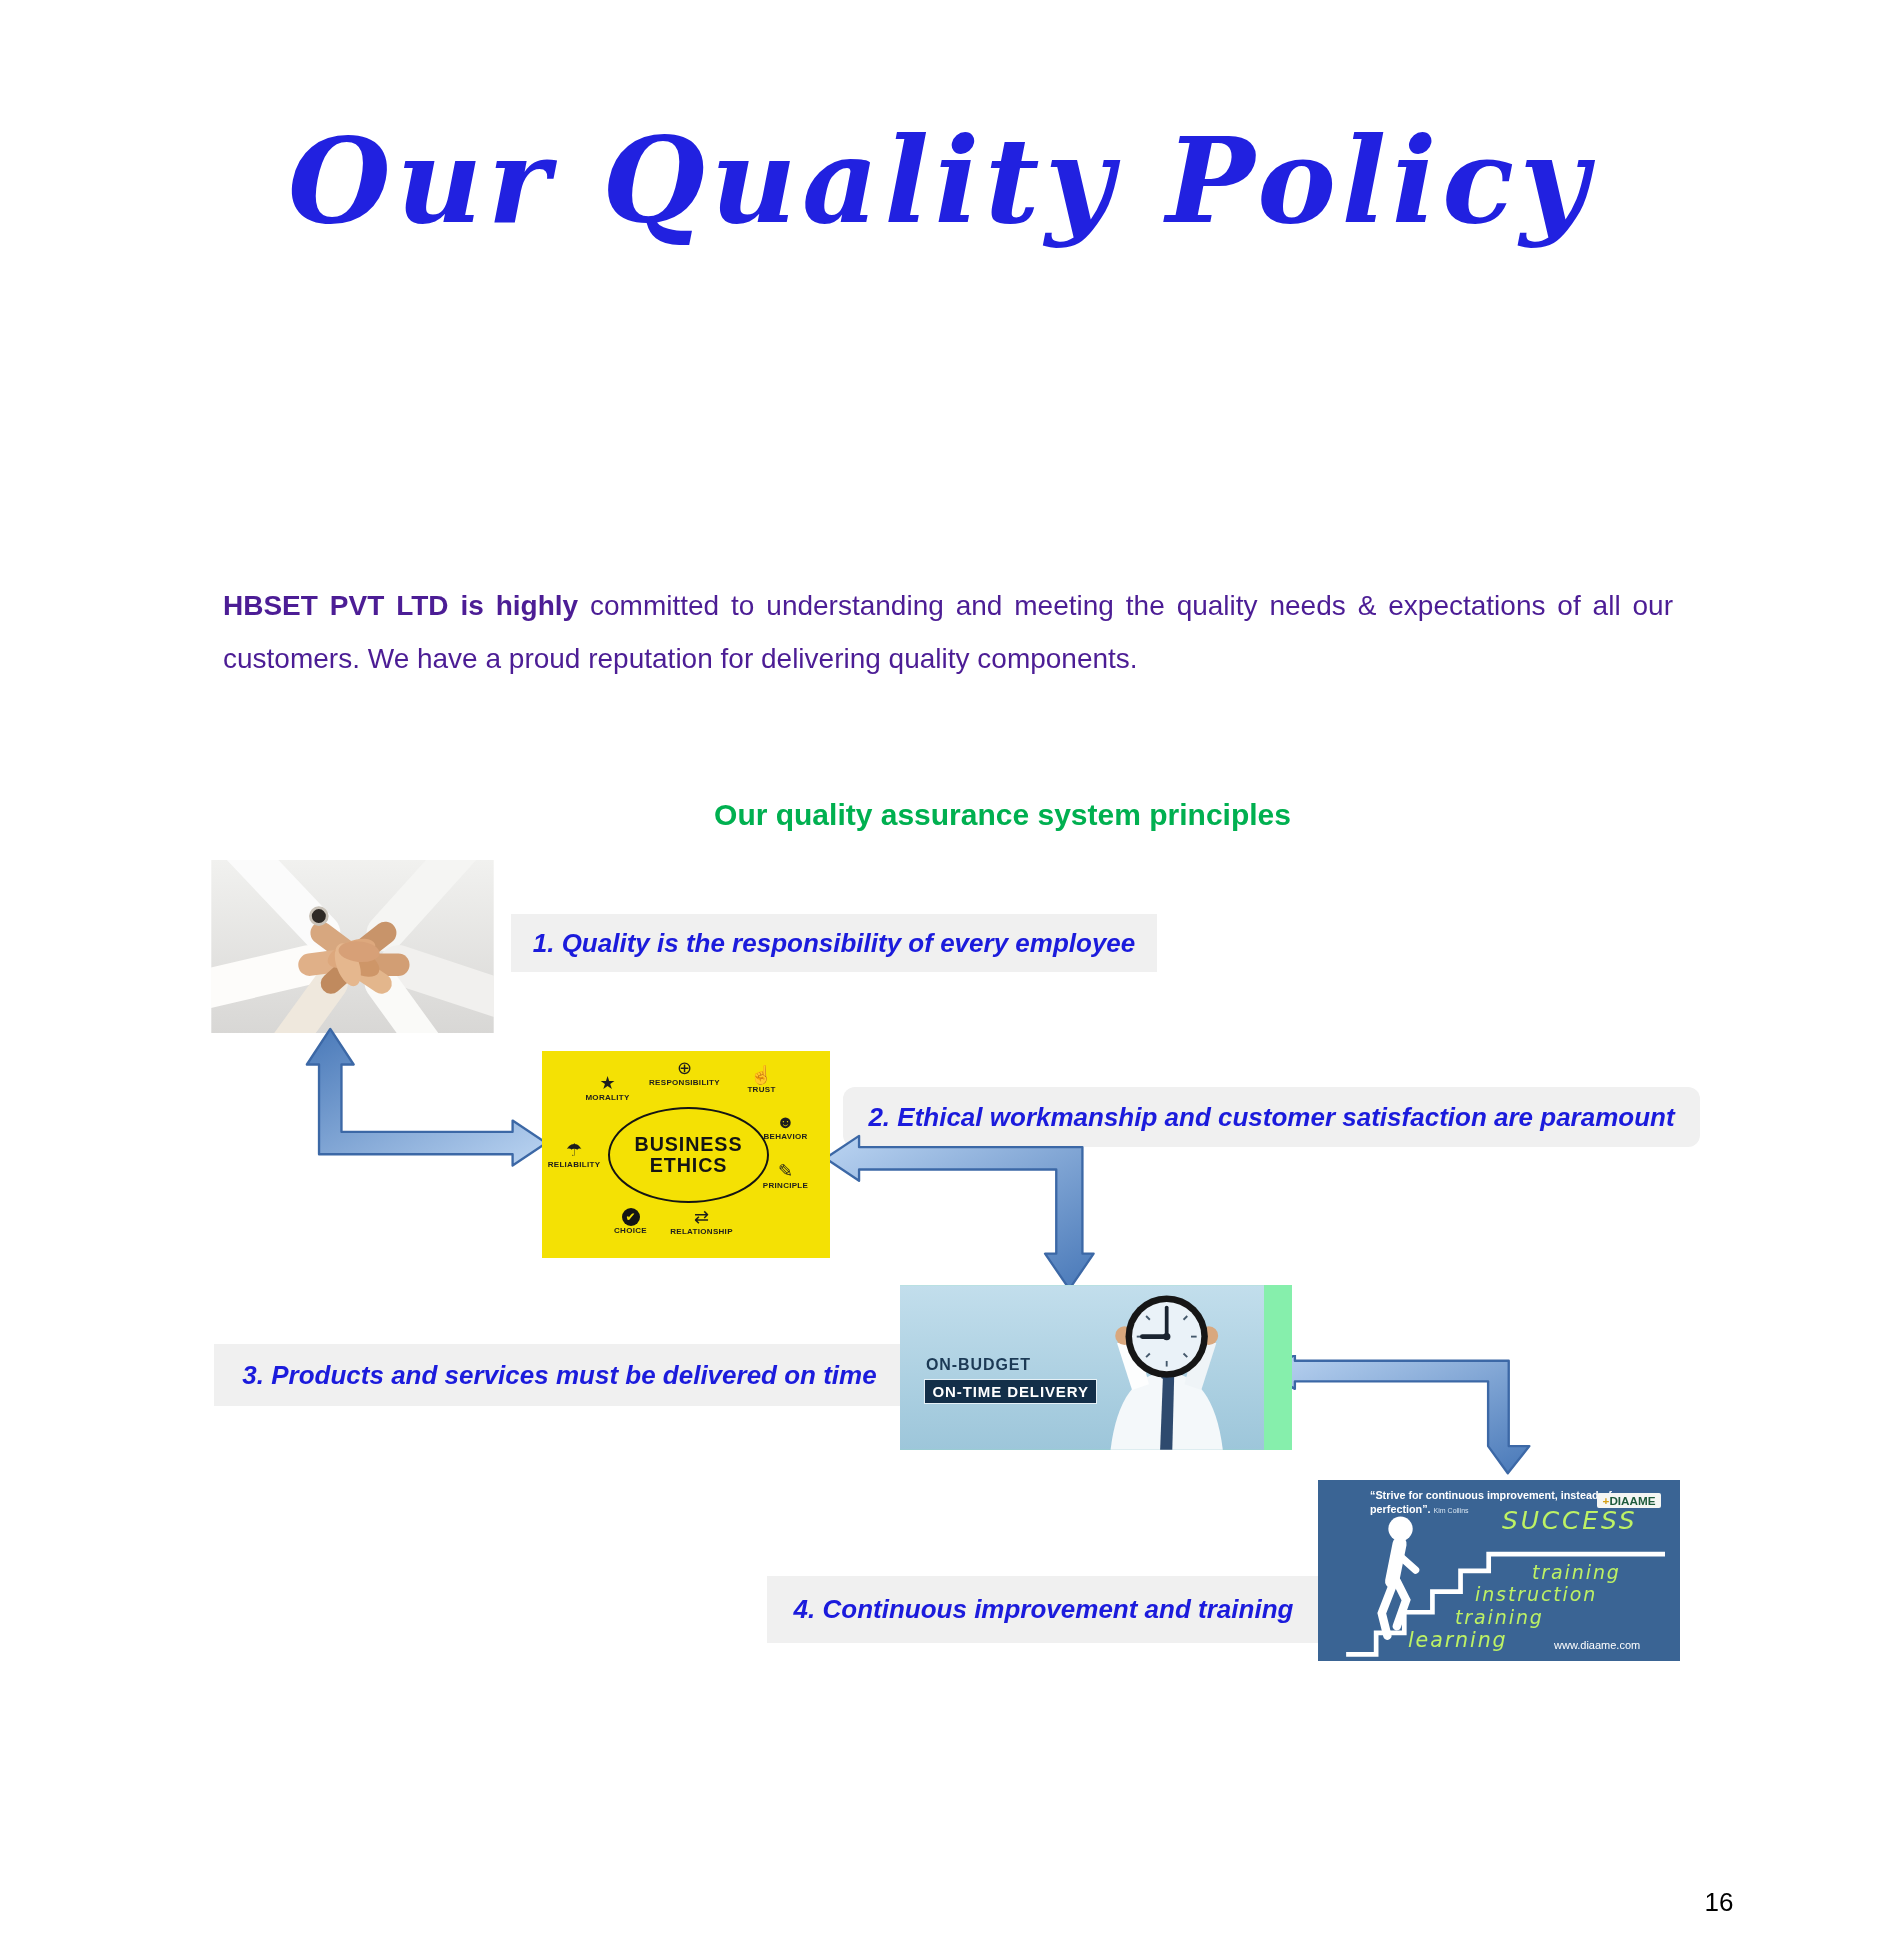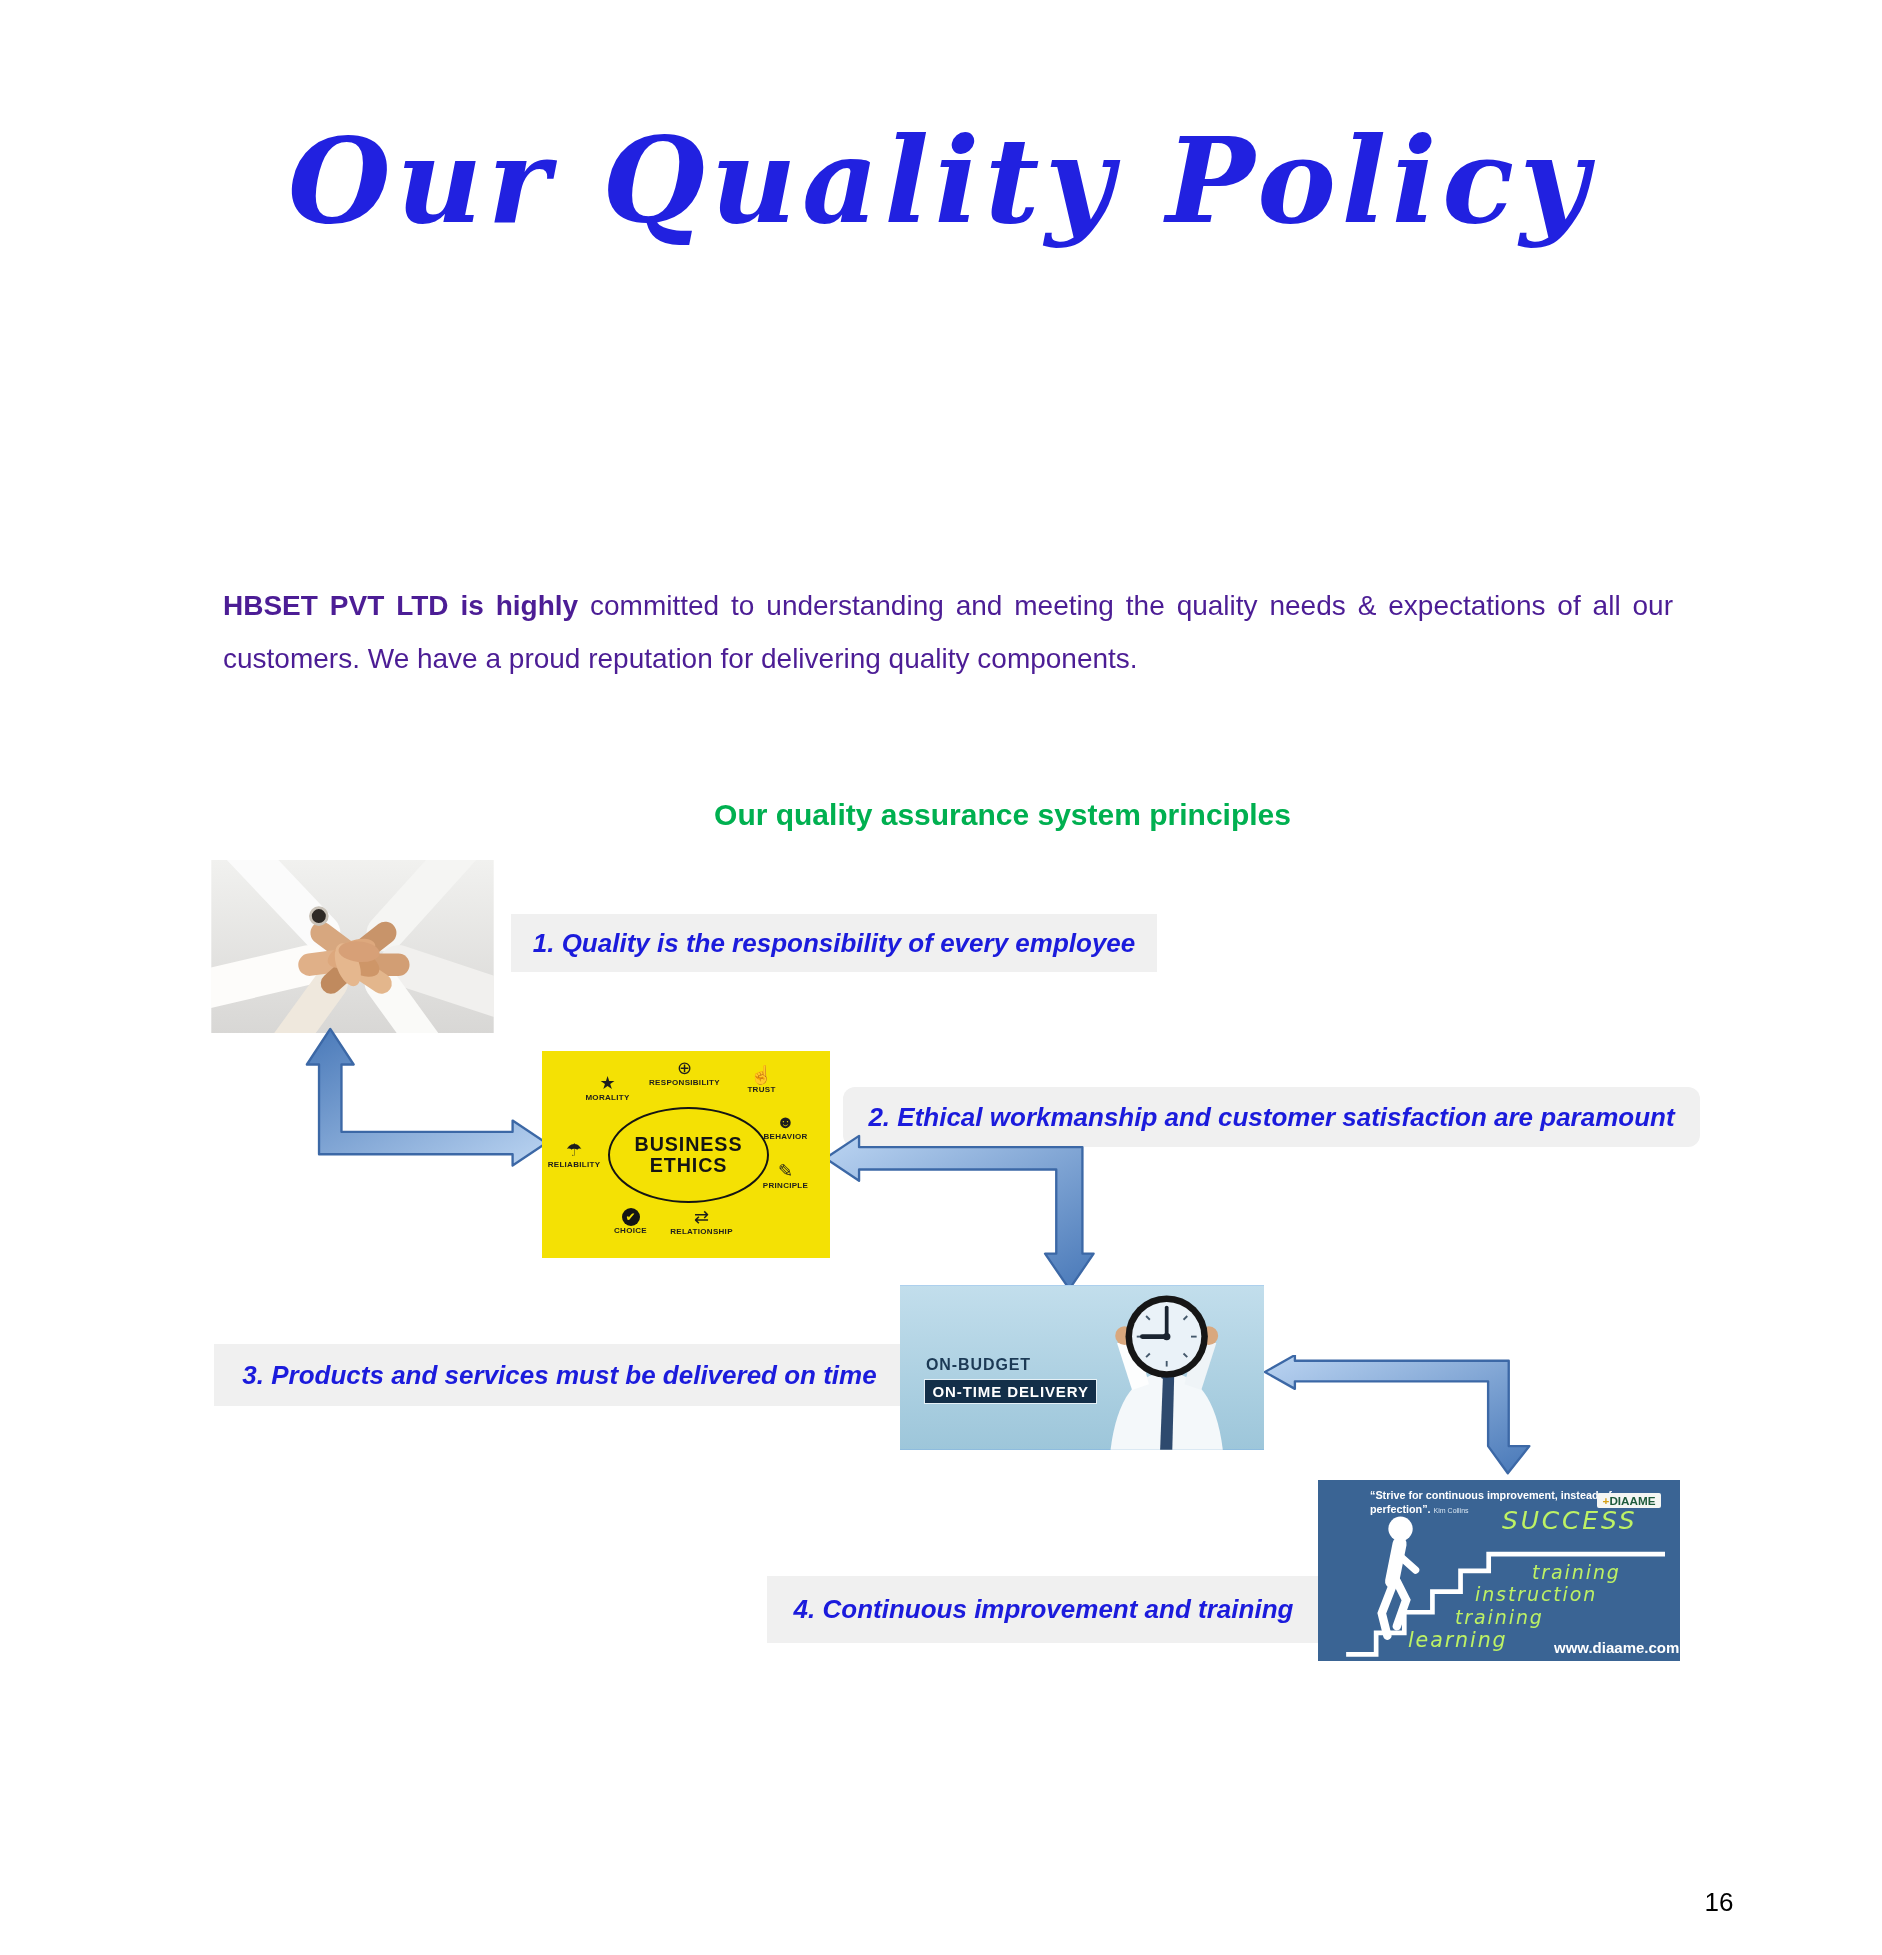--- a/index.html
+++ b/index.html
@@ -34,39 +34,39 @@
   .cloud{position:absolute;left:66px;top:56px;width:157px;height:92px;border:2.8px solid #141414;
          border-radius:50%;background:#F4E104;display:flex;flex-direction:column;
          align-items:center;justify-content:center;color:#141414;font-weight:bold;
          font-size:19.7px;line-height:21.5px;letter-spacing:0.9px;}
   .eitem{position:absolute;width:79px;text-align:center;color:#1d1d1d;}
   .eitem .eicon{display:block;font-size:18px;line-height:19px;}
   .eitem .elabel{display:block;font-size:8px;font-weight:bold;letter-spacing:0.3px;}
   .eicon.circ{width:18px;height:18px;margin:0 auto;border-radius:50%;background:#141414;
               color:#F4E104;font-size:12px;line-height:18px;}
 
-  .delivery{left:900px;top:1285px;width:364px;height:165px;background:#3b82f6;}
+  .delivery{left:900px;top:1285px;width:392px;height:165px;background:#86efac;}
   .onbudget{position:absolute;left:26px;top:71px;color:#1C3A55;font-weight:bold;
             font-size:16px;letter-spacing:0.9px;}
   .ontime{position:absolute;left:24px;top:94px;background:#132F49;color:#fff;font-weight:bold;
           font-size:15px;letter-spacing:0.9px;padding:2.8px 7.5px;border:1.9px solid #E6F1F7;}
 
   .success{left:1318px;top:1480px;width:362px;height:181px;background:#3A6494;color:#fff;}
   .squote{position:absolute;left:52px;top:7.5px;width:244px;font-size:10.8px;font-weight:bold;line-height:14px;}
   .sauthor{font-size:7px;font-weight:normal;color:#D8E6F2;}
   .slogo{position:absolute;left:279px;top:13px;background:#F4F6F3;padding:0.9px 5.6px;
          font-size:11.7px;font-weight:bold;color:#1E5B3C;border-radius:1.9px;}
   .slogo .plus{color:#D4A017;}
   .sword{position:absolute;font-style:italic;font-family:"DejaVu Sans", sans-serif;color:#bef264;}
   .sw-success{left:184px;top:26px;font-size:25px;letter-spacing:2.8px;}
   .sw-practice{left:214px;top:81px;font-size:19px;letter-spacing:1.9px;}
   .sw-instruction{left:157px;top:103px;font-size:19px;letter-spacing:1.9px;text-align:center;}
   .sw-training{left:137px;top:126px;font-size:19px;letter-spacing:1.9px;}
   .sw-learning{left:90px;top:148px;font-size:20.6px;letter-spacing:1.9px;}
-  .ssite{position:absolute;left:236px;top:159px;font-size:15px;font-weight:bold;color:#fff;}
+  .ssite{position:absolute;left:236px;top:159px;font-size:11px;font-weight:normal;color:#fff;}
 
   .pagenum{position:absolute;left:1686px;top:1887px;width:66px;text-align:center;font-size:26px;color:#000;}
 </style>
 </head>
 <body>
 
 <div class="page">
 
   <div class="title">Our Quality Policy</div>
 

